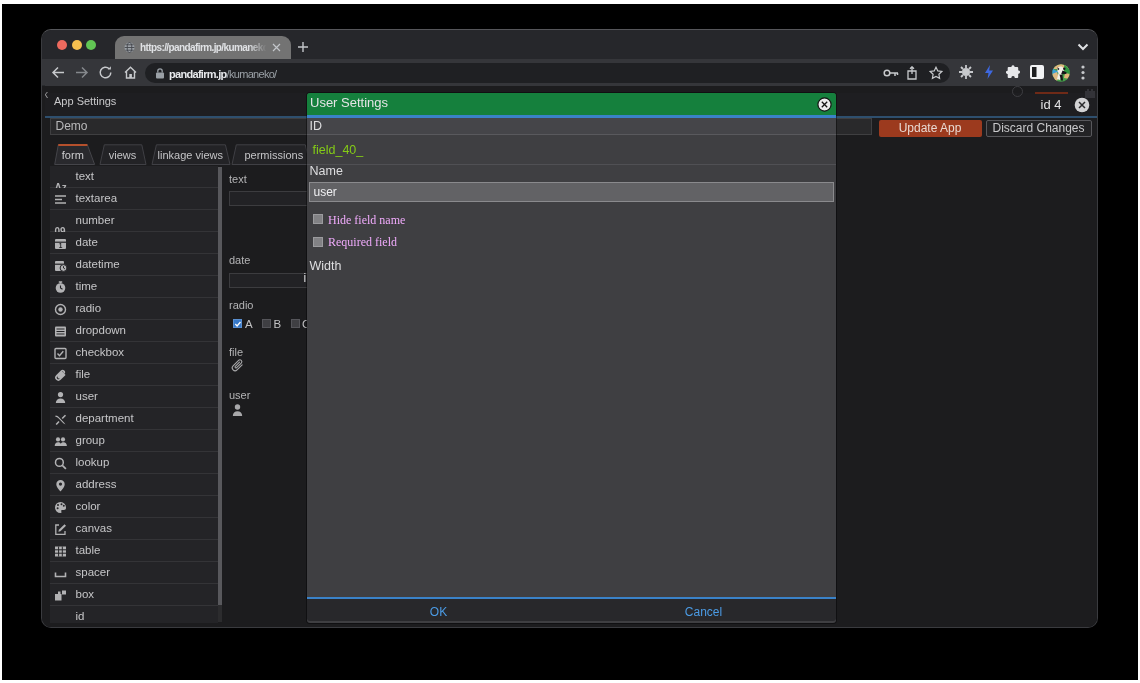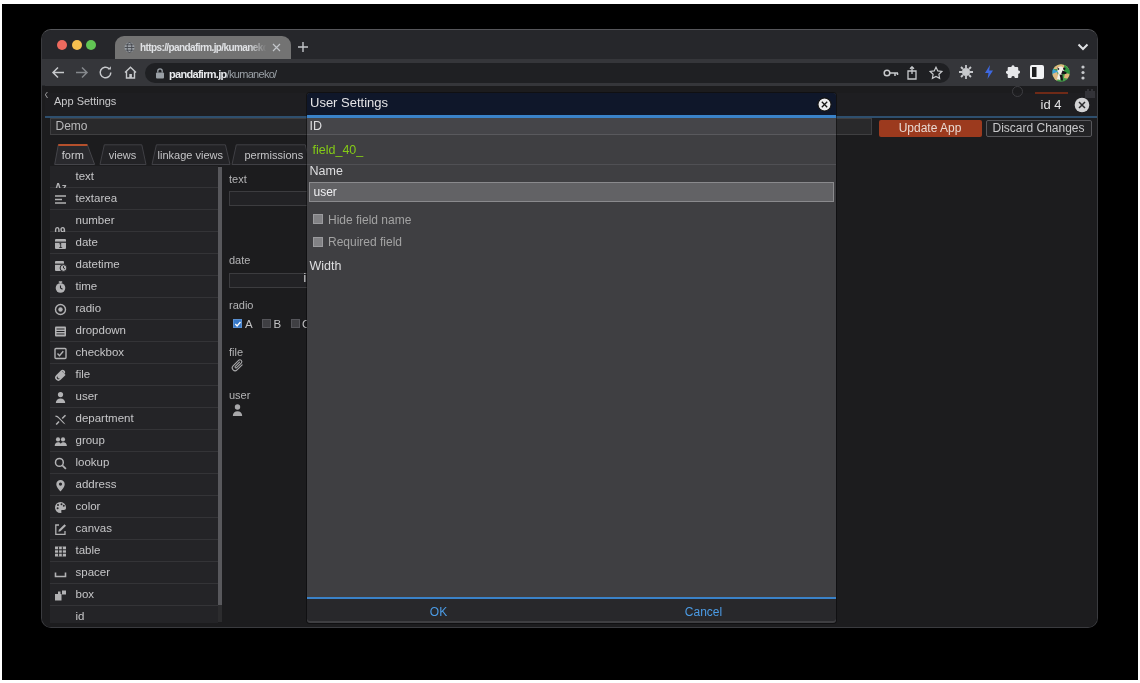--- a/index.html
+++ b/index.html
@@ -29,29 +29,29 @@
   #upd { left:833.5px; width:103px; background:#9c3a1e; color:#e9d9d2; }
   #dis { left:940.5px; width:106px; background:#232325; border:1px solid #58585c; color:#c9c9cb; line-height:14px; }
   .srow { position:absolute; left:4.5px; width:168px; height:22px; border-bottom:1px solid #343437; background:#242427; color:#c6c6c8; font-size:11.5px; line-height:21px; }
   .srow span.lb { position:absolute; left:26px; }
   .srow svg { position:absolute; left:4.5px; top:4.5px; }
   .srow .si { position:absolute; left:5px; top:15px; width:13px; height:13px; color:#b2b2b4; font-weight:bold; font-size:9.5px; line-height:13px; }
   .plabel { position:absolute; font-size:11px; color:#b4b4b6; }
   .pinput { position:absolute; width:162px; height:15px; background:#222225; border:1px solid #3c3c3f; }
   
   #modal { position:absolute; left:261.5px; top:6.5px; width:529px; height:530px; background:#3f3f42; border-radius:3px; box-shadow:0 0 0 1px rgba(0,0,0,0.4); }
-  #mtitle { position:absolute; left:0; top:0; width:100%; height:23px; background:#0f172a; border-radius:3px 3px 0 0;text-decoration:underline; }
+  #mtitle { position:absolute; left:0; top:0; width:100%; height:23px; background:#15803d; border-radius:3px 3px 0 0;text-decoration:underline; }
   #mtitle .t { position:absolute; left:3.5px; top:2.5px; font-size:13px; color:#e4e4e6; }
   #mblue1 { position:absolute; left:0; top:22.5px; width:100%; height:2.5px; background:#3a82c8; }
   #midrow { position:absolute; left:0; top:25.5px; width:100%; height:17px; background:#454549; border-bottom:1px solid #59595d; color:#dedee0; font-size:12.5px; line-height:16px; padding-left:3px; }
   #mfield { position:absolute; left:0; top:43.5px; width:100%; height:29px; border-bottom:1px solid #505054; color:#84cc16; font-size:12.5px; line-height:29px; padding-left:6px; }
   #mname { position:absolute; left:3px; top:71.5px; font-size:12.5px; color:#dedee0; }
   #mnamein { position:absolute; left:2px; top:89.5px; width:525px; height:20px; background:#626265; border:1px solid #8a8a8d; color:#f0f0f2; font-size:12px; line-height:18px; padding-left:4px; }
   .mcb { position:absolute; left:6.5px; width:10px; height:10px; background:#828285; border:1px solid #9b9b9e; }
-  .mcbl { position:absolute; left:21.5px; font-size:12px; color:#a3a3a3; }
+  .mcbl { position:absolute; left:21.5px; font-size:12px; color:#f0abfc;font-family:Liberation Serif, serif; }
   #mwidth { position:absolute; left:3px; top:166.5px; font-size:12.5px; color:#dedee0; }
   #mwidthin { position:absolute; left:2px; top:181.5px; width:525px; height:21px; background:#606063; border:1px solid #85858a; color:#f0f0f2; font-size:12px; line-height:19px; text-align:right; padding-right:5px; }
   #mblue2 { position:absolute; left:0; top:504px; width:100%; height:2px; background:#3a82c8; }
   #mfoot { position:absolute; left:0; top:506px; width:100%; height:22.5px; background:#28282b; border-radius:0 0 3px 3px; font-size:12px; color:#4b9be4; }
 </style>
 </head>
 <body>
 <div id="bg"></div>
 <div id="win">
   <div id="strips"></div>

